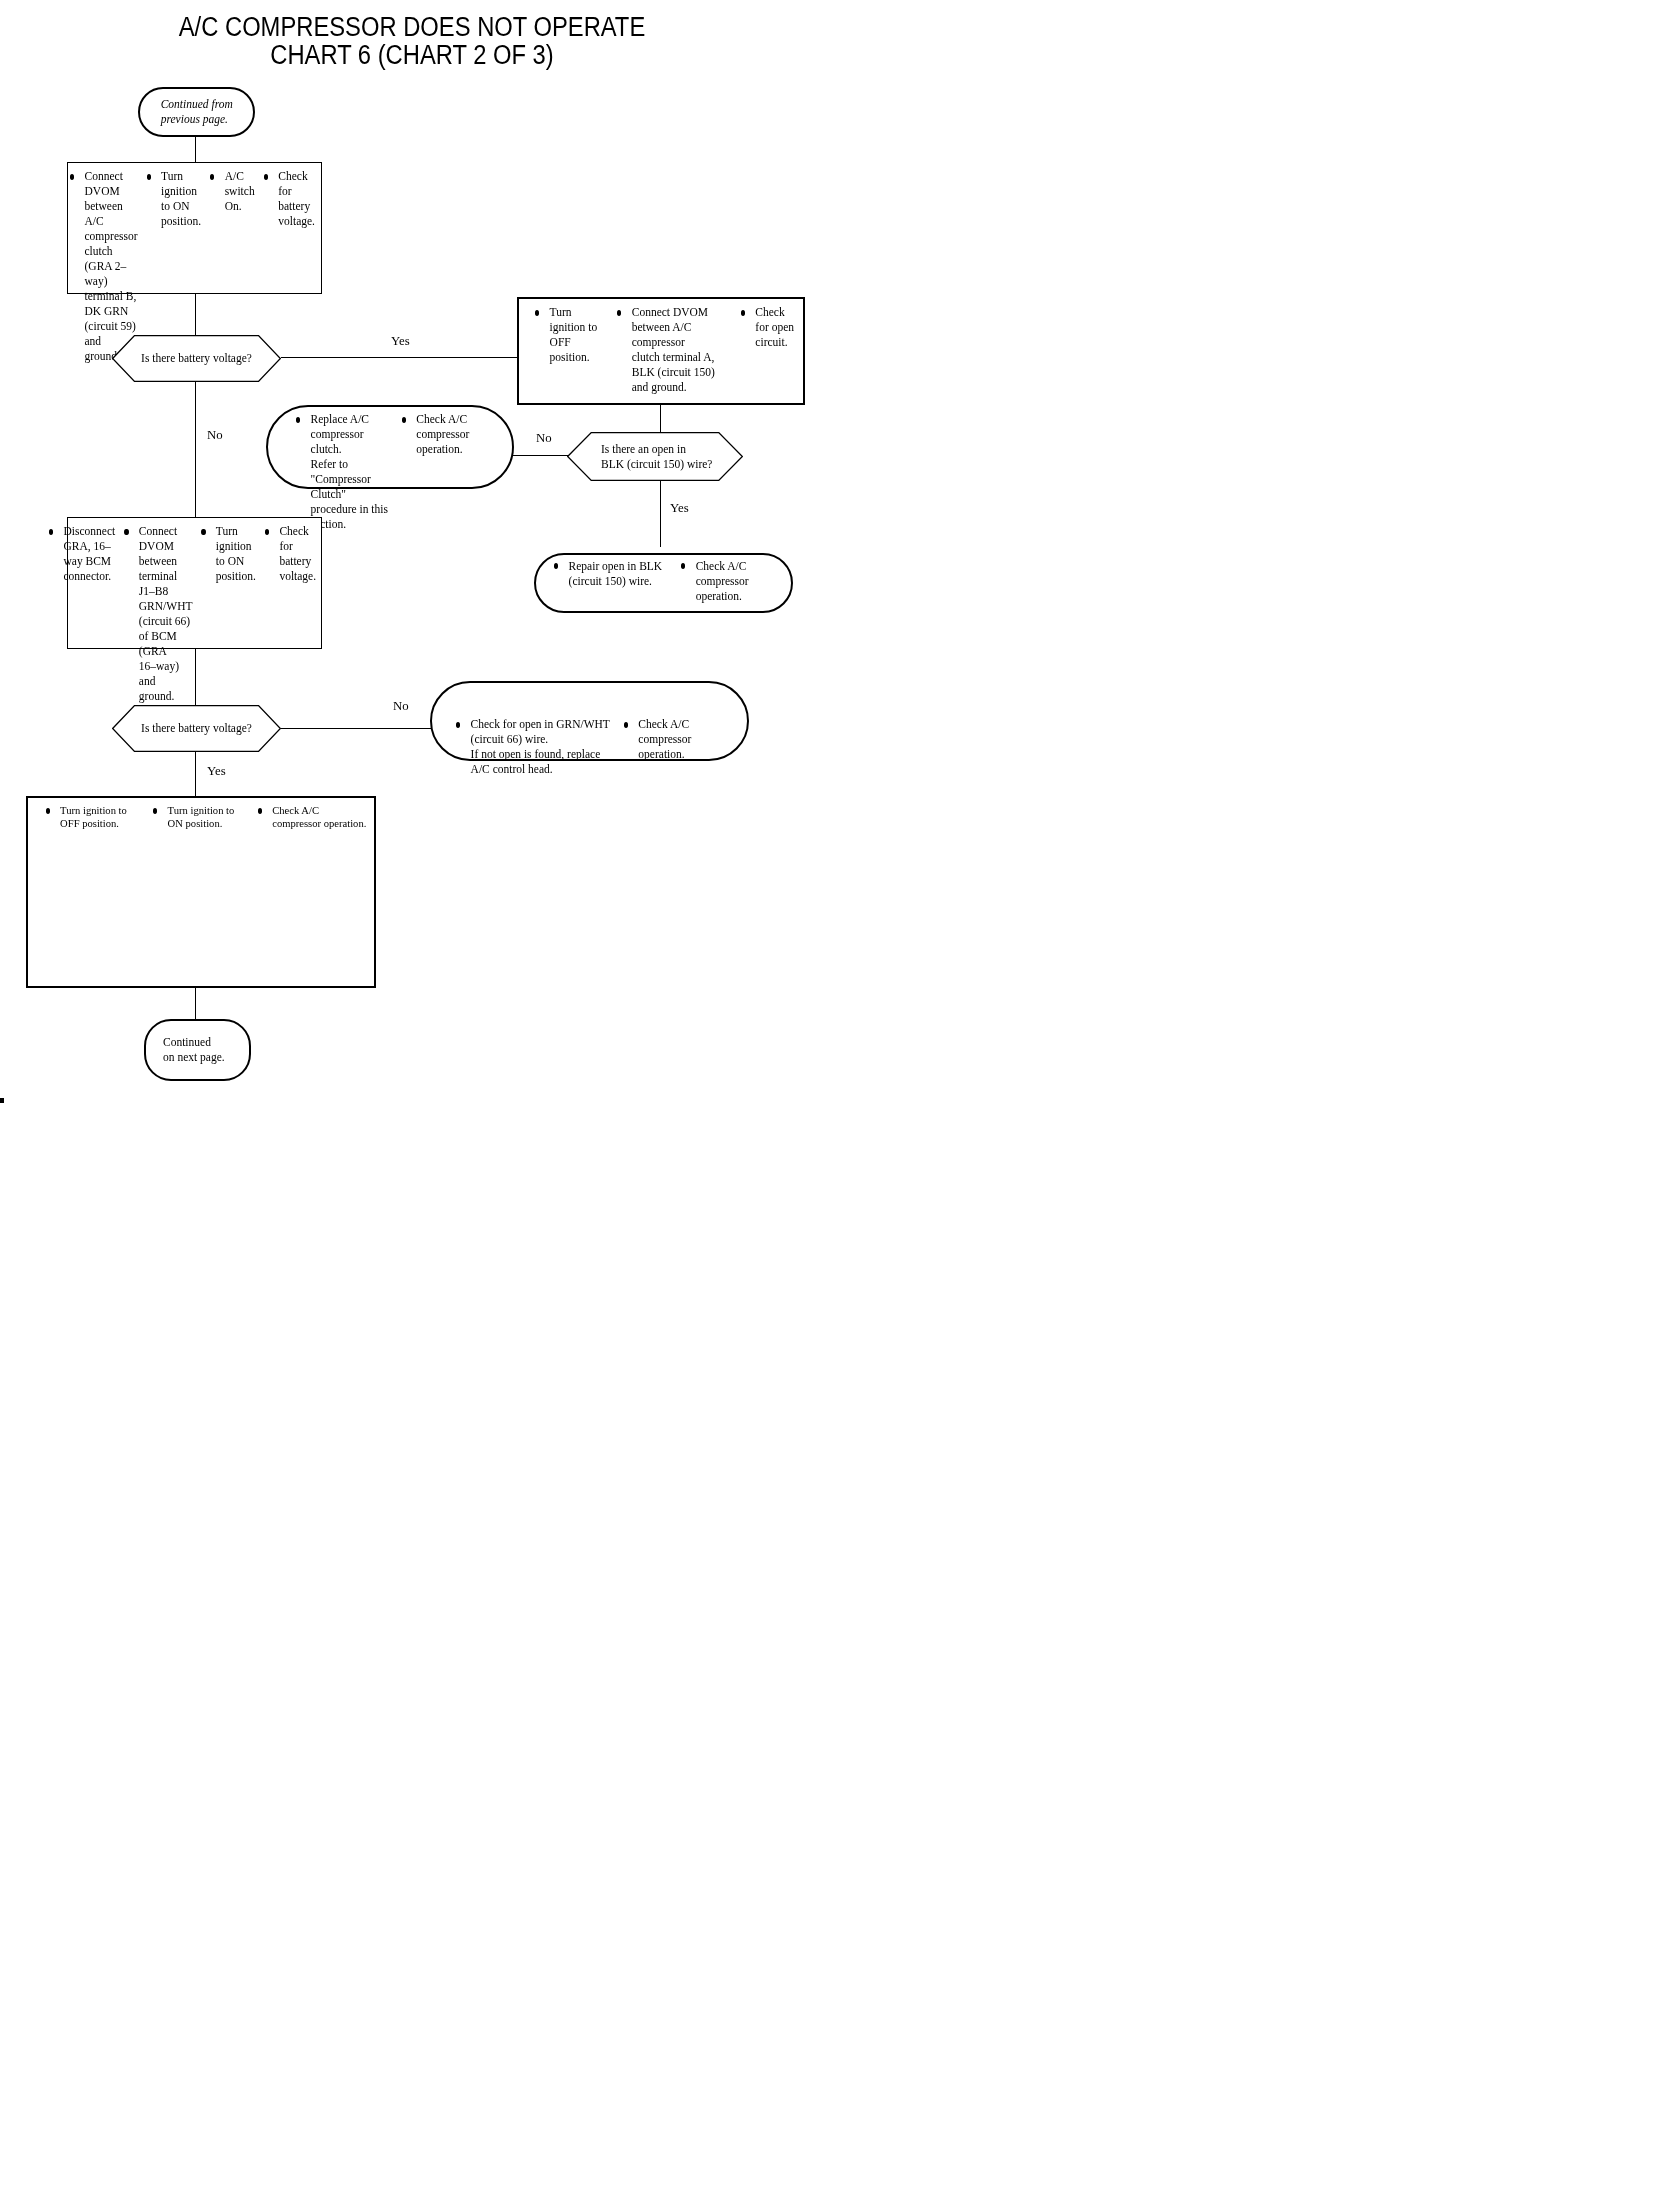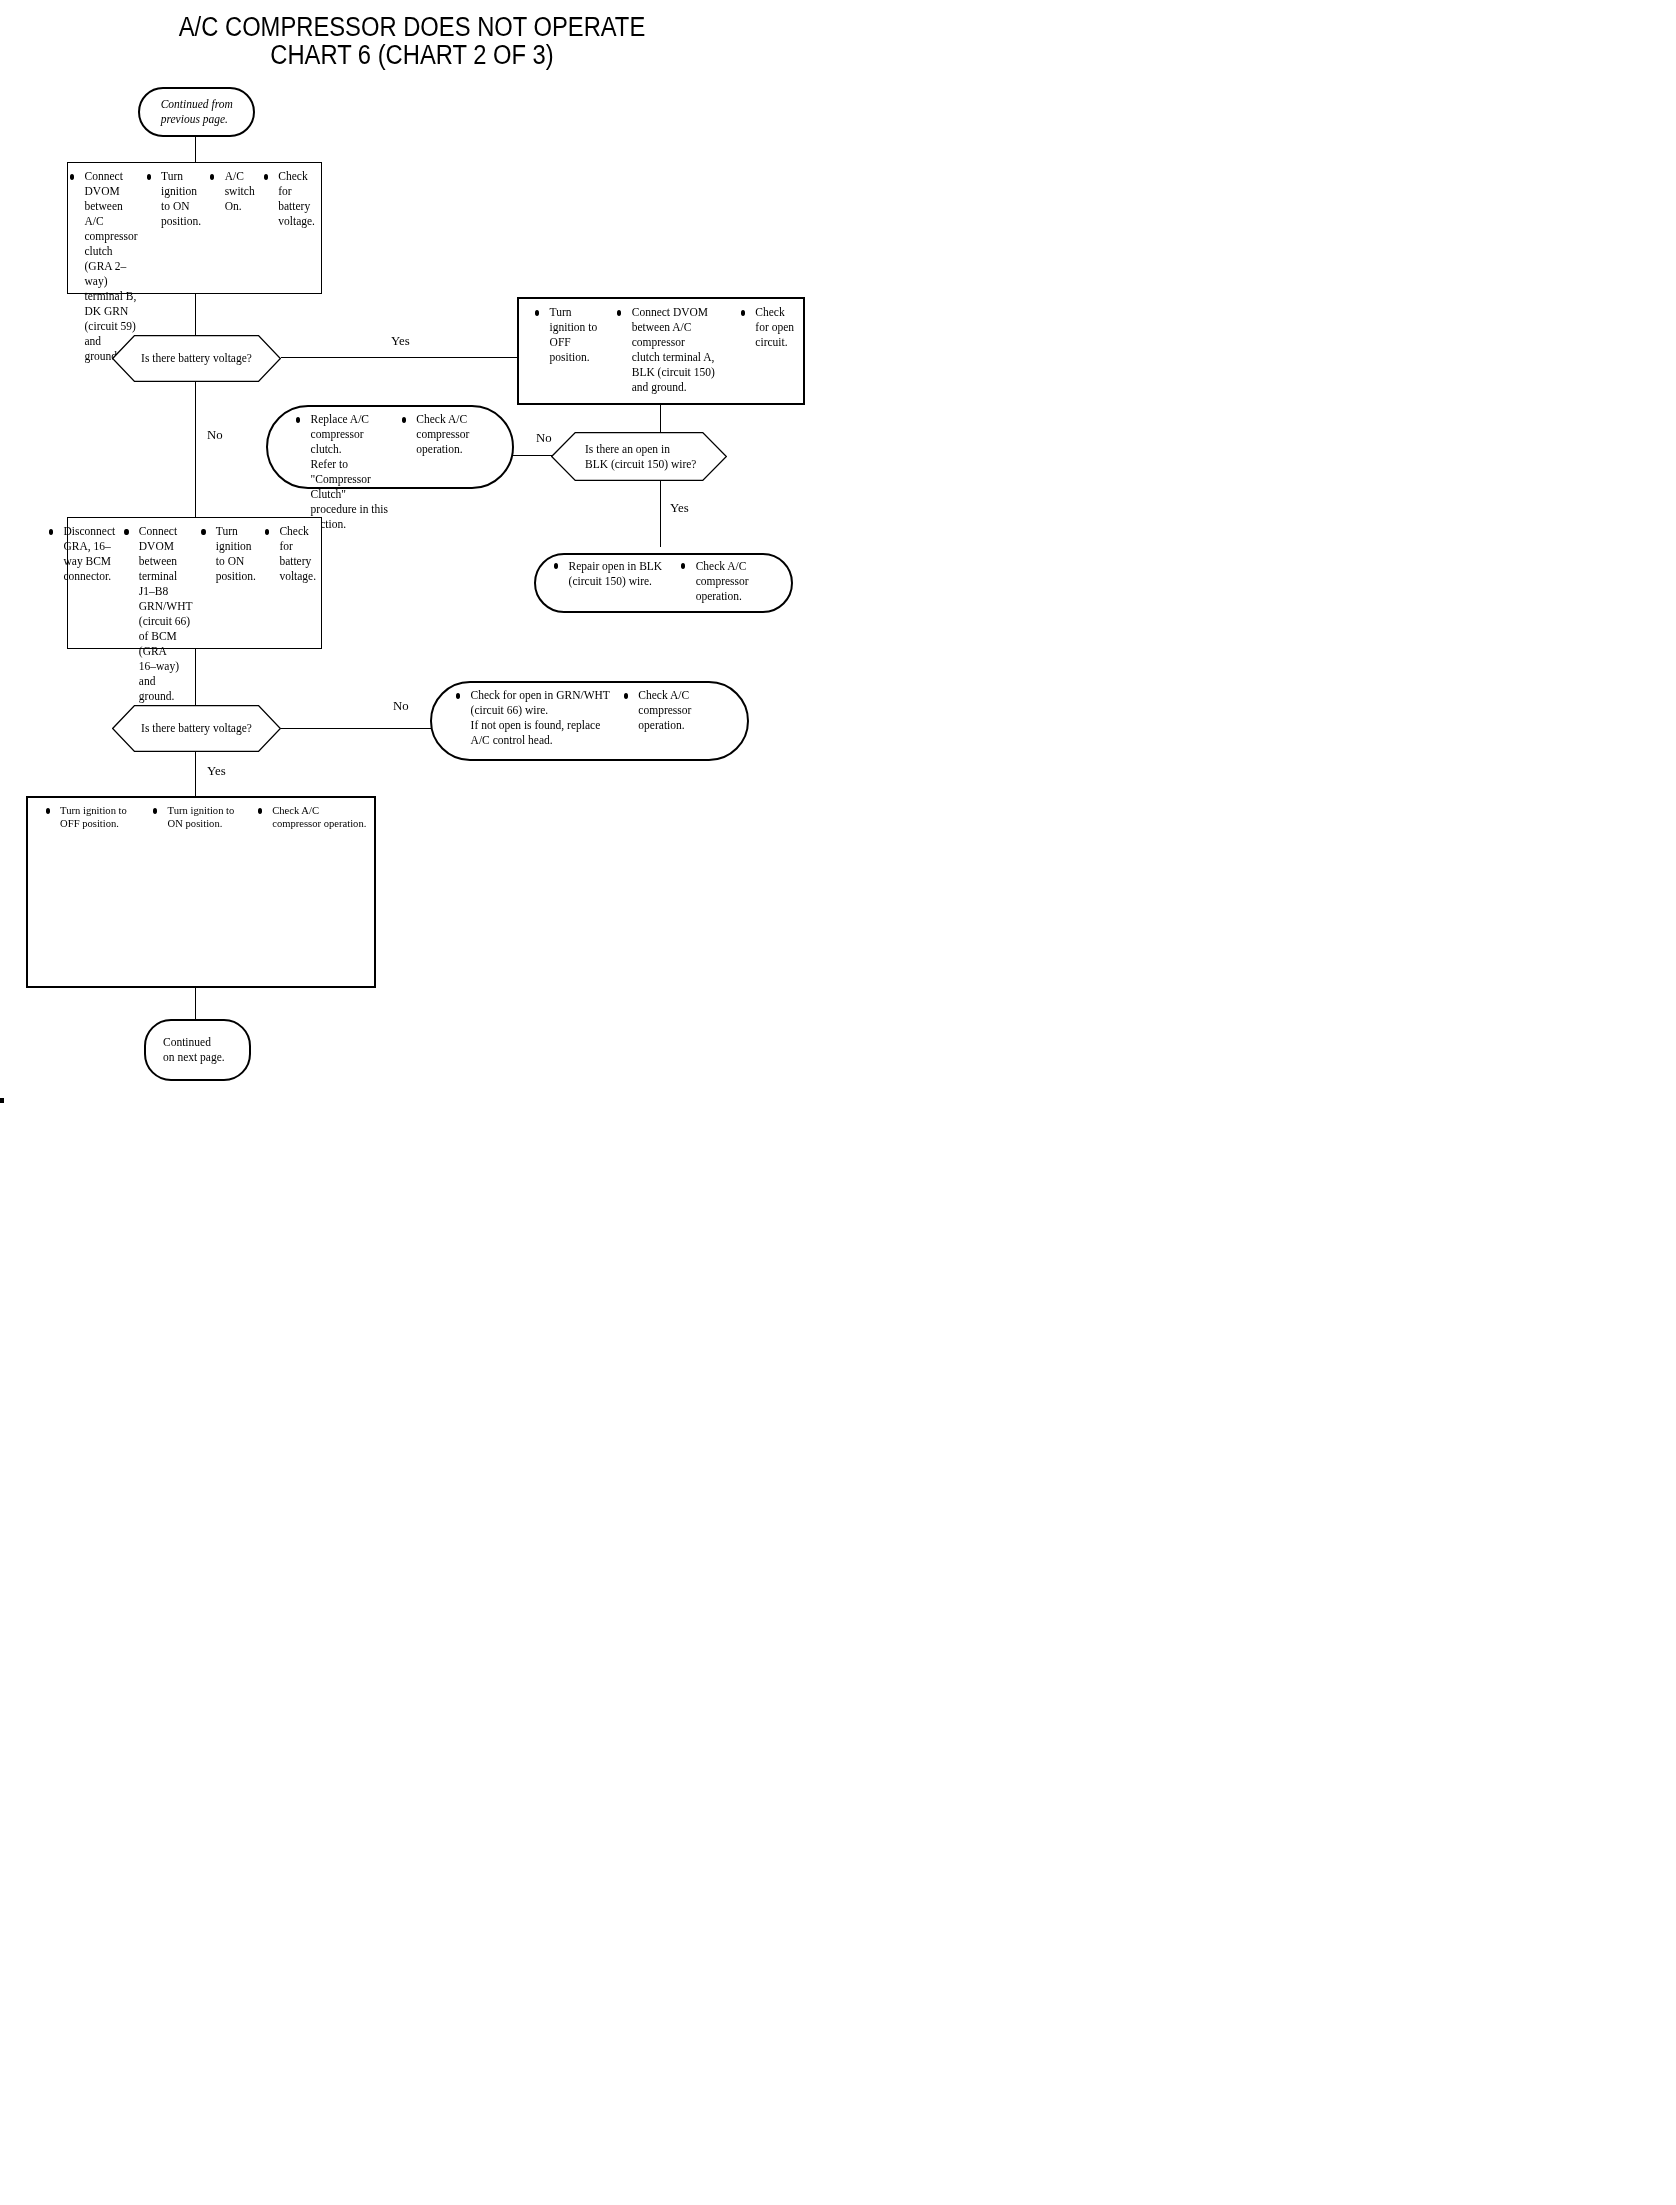--- a/index.html
+++ b/index.html
@@ -136,21 +136,21 @@
 Refer to "Compressor Clutch"
 procedure in this section.</span>
         </div>
       <div class="bullet">
           <span class="dot"></span>
           <span class="txt">Check A/C compressor operation.</span>
         </div>
     </div>
   </div>
 
-  <div class="hex" style="left:551px;top:432px;width:176px;height:49px;">
+  <div class="hex" style="left:567px;top:432px;width:176px;height:49px;">
     <svg viewBox="0 0 290 80" preserveAspectRatio="none">
       <polygon points="1,40 40,1 250,1 289,40 250,79 40,79" fill="#ffffff" stroke="#000000" stroke-width="2.2"></polygon>
     </svg>
     <div class="hex-label" style="justify-content:flex-start;padding-left:34px;">
       <span class="txt">Is there an open in
 BLK (circuit 150) wire?</span>
       </div>
   </div>
 
   <div class="node thick stadium" style="left:534px;top:545px;width:259px;height:60px;border-radius:30px;margin-top:8px;">
@@ -192,21 +192,21 @@
   <div class="hex" style="left:112px;top:705px;width:169px;height:47px;">
     <svg viewBox="0 0 278 78" preserveAspectRatio="none">
       <polygon points="1,39 37,1 241,1 277,39 241,77 37,77" fill="#ffffff" stroke="#000000" stroke-width="2.2"></polygon>
     </svg>
     <div class="hex-label">
         <span class="txt">Is there battery voltage?</span>
       </div>
   </div>
 
   <div class="node thick stadium" style="left:430px;top:681px;width:319px;height:80px;border-radius:40px;">
-    <div class="bullets" style="padding:4.9px 7.3px 4.9px 24px;gap:8.5px;">
+    <div class="bullets" style="padding:4.9px 7.3px 4.9px 24px;gap:8.5px;margin-top:29px;">
       <div class="bullet">
           <span class="dot"></span>
           <span class="txt">Check for open in GRN/WHT (circuit 66) wire.
 If not open is found, replace A/C control head.</span>
         </div>
       <div class="bullet">
           <span class="dot"></span>
           <span class="txt">Check A/C compressor operation.</span>
         </div>
     </div>

